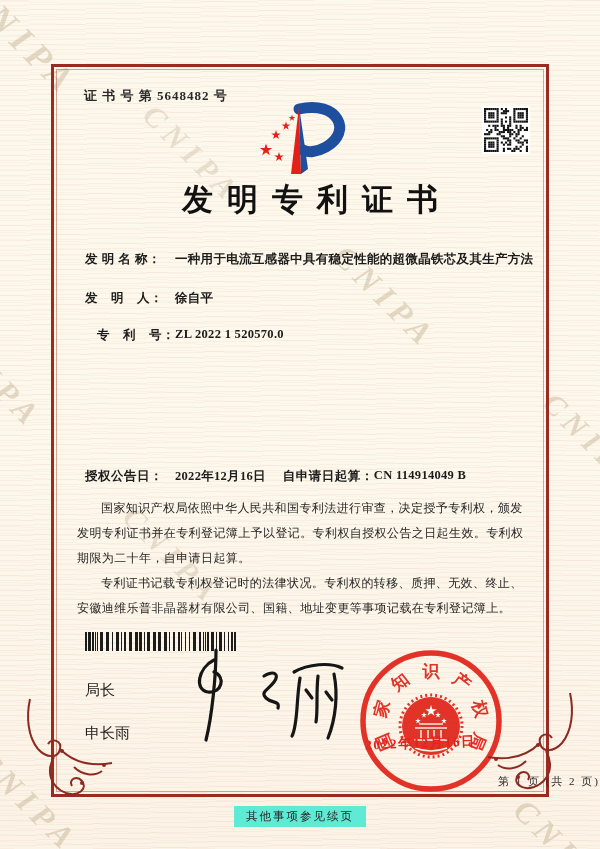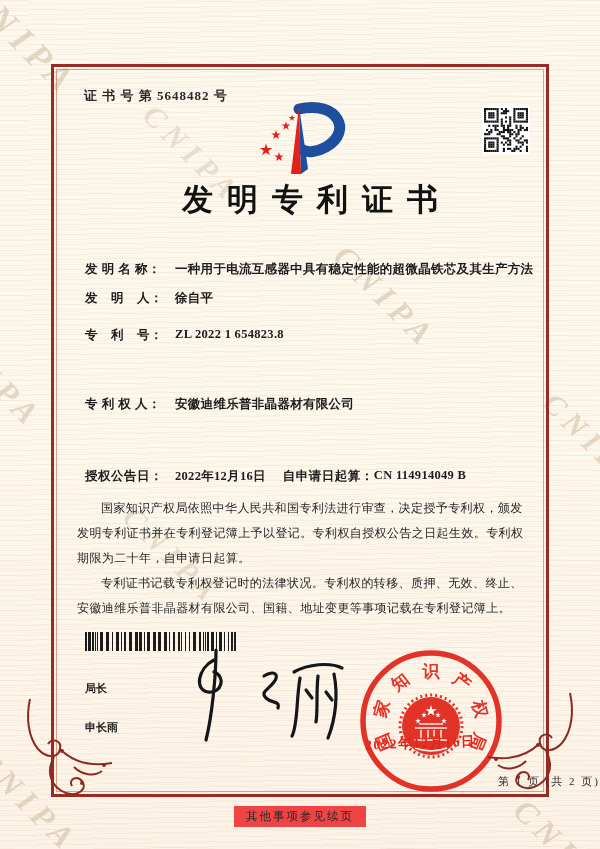--- a/index.html
+++ b/index.html
@@ -51,51 +51,51 @@
   .title{
     position:absolute;left:0;right:0;top:179px;text-align:center;
     font-size:31px;font-weight:bold;letter-spacing:14px;text-indent:14px;color:#111;padding-left:20px;
   }
   .row{
     position:absolute;left:85px;width:448px;display:flex;
     font-size:12.5px;font-weight:bold;color:#1c1c1c;white-space:nowrap;
   }
   .row .lbl{flex:0 0 90px;letter-spacing:0.5px;}
   .row .val{letter-spacing:0.3px;}
-  .r1{top:261px;} .r2{top:290px;} .r3{top:327px;} .r4{top:359px;}
+  .r1{top:251px;} .r2{top:290px;} .r3{top:327px;text-align:right;} .r4{top:359px;}
   .r5{top:396px;} .r6{top:431px;} .r7{top:468px;}
   .pair2{display:flex;margin-left:17px;}
   .legal{
     position:absolute;left:77px;top:496px;width:449px;
     font-size:12px;line-height:25px;letter-spacing:0.4px;color:#262626;
   }
   .legal p{margin:0;text-indent:2em;}
   .barcode-wrap{position:absolute;left:85px;top:632px;line-height:0;}
   .signatory{
     position:absolute;left:85px;top:681px;
     font-family:"Liberation Sans","DejaVu Sans",sans-serif;
-    font-size:11px;font-weight:bold;color:#1d1d1d;
+    font-size:15px;font-weight:normal;color:#1d1d1d;
   }
   .signatory .name{margin-top:24px;}
   .signature{position:absolute;left:178px;top:646px;}
   .seal{position:absolute;left:354px;top:645px;z-index:4;}
   .seal-date{
     position:absolute;left:365px;top:734px;z-index:5;width:140px;
     color:#e1251b;font-size:13.5px;font-weight:bold;letter-spacing:1.5px;
     transform:rotate(-2deg);white-space:nowrap;
   }
   .page-no{
     position:absolute;left:0;right:0;top:774px;text-align:right;
     font-size:11px;letter-spacing:2px;color:#2a2a2a;
   }
   .continuation{
     position:absolute;left:0;right:0;top:806px;text-align:center;z-index:4;
   }
   .continuation span{
-    display:inline-block;background:#ef4444;padding:3px 12px;
+    display:inline-block;background:#5eead4;padding:3px 12px;
     font-size:11.5px;letter-spacing:2px;color:#2a2a2a;
   }
   .ornament{position:absolute;z-index:4;line-height:0;}
   .orn-left{left:24px;top:697px;}
   .orn-right{left:484px;top:691px;transform:scaleX(-1);}
 </style>
 </head>
 <body>
 
 <div class="paper-texture"></div>
@@ -347,25 +347,21 @@
   <div class="row r1">
     <span class="lbl">发 明 名 称：</span>
     <span class="val">一种用于电流互感器中具有稳定性能的超微晶铁芯及其生产方法</span>
   </div>
   <div class="row r2">
     <span class="lbl">发　明　人：</span>
     <span class="val">徐自平</span>
   </div>
   <div class="row r3">
     <span class="lbl">专　利　号：</span>
-    <span class="val">ZL 2022 1 654823.8</span>
-  </div>
-  <div class="row r5">
-    <span class="lbl">专 利 权 人：</span>
-    <span class="val">安徽迪维乐普非晶器材有限公司</span>
+    <span class="val">ZL 2022 1 520570.0</span>
   </div>
   <div class="row r7">
     <span class="lbl">授权公告日：</span>
     <span class="val">2022年12月16日</span>
     <span class="pair2">
       <span class="lbl">自申请日起算：</span>
       <span class="val">CN 114914049 B</span>
     </span>
   </div>
 

